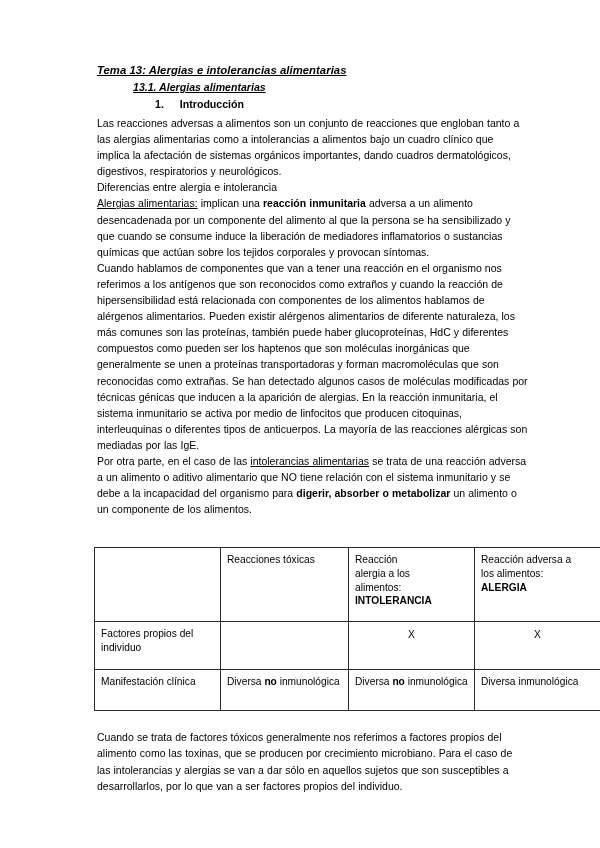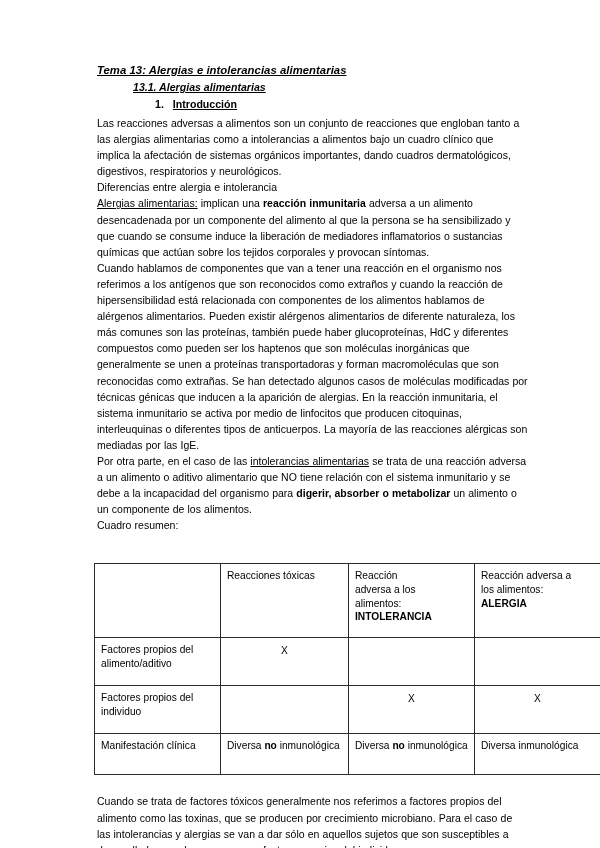--- a/index.html
+++ b/index.html
@@ -52,22 +52,21 @@
     font-weight: bold;
     line-height: 16px;
     margin: 1px 0 0 0;
     padding-left: 58px;
     white-space: nowrap;
   }
   .h-item .num {
     text-decoration: none;
   }
   .h-item .lbl {
-    text-decoration: underline;
-    margin-left: 9px;
+    margin-left: 16px;
   }
 
   
   .para {
     font-size: 10.5px;
     line-height: 16.1px;
     margin: 0;
     text-align: left;
     word-spacing: 0.2px;
   }
@@ -126,47 +125,40 @@
   <p class="para first">Las reacciones adversas a alimentos son un conjunto de reacciones que engloban tanto a las alergias alimentarias como a intolerancias a alimentos bajo un cuadro clínico que implica la afectación de sistemas orgánicos importantes, dando cuadros dermatológicos, digestivos, respiratorios y neurológicos.</p>
 
   <p class="para">Diferencias entre alergia e intolerancia</p>
 
   <p class="para"><u>Alergias alimentarias:</u><span> implican una </span><b>reacción inmunitaria</b><span> adversa a un alimento desencadenada por un componente del alimento al que la persona se ha  sensibilizado y que cuando se consume induce la liberación de mediadores inflamatorios o sustancias químicas que actúan sobre los tejidos corporales y provocan síntomas.</span></p>
 
   <p class="para">Cuando hablamos de componentes que van a tener una reacción en el organismo nos referimos a los antígenos que son reconocidos como extraños y cuando la reacción de hipersensibilidad está relacionada con componentes de los alimentos hablamos de alérgenos alimentarios. Pueden existir alérgenos alimentarios de diferente naturaleza, los más comunes son las proteínas, también puede haber glucoproteínas, HdC y diferentes compuestos como pueden ser los haptenos que son moléculas inorgánicas que generalmente se unen a proteínas transportadoras y forman macromoléculas que son reconocidas como extrañas. Se han detectado algunos casos de moléculas modificadas por técnicas génicas que inducen a la aparición de alergias. En la reacción inmunitaria, el sistema inmunitario se activa por medio de linfocitos que producen citoquinas, interleuquinas o diferentes tipos de anticuerpos. La mayoría de las reacciones alérgicas son mediadas por las IgE.</p>
 
   <p class="para"><span>Por otra parte, en el caso de las </span><u>intolerancias alimentarias</u><span> se trata de una reacción adversa a un alimento o aditivo alimentario que NO tiene relación con el sistema inmunitario y se debe a la incapacidad del organismo para </span><b>digerir, absorber o metabolizar</b><span> un alimento o un componente de los alimentos.</span></p>
 
-  <p class="para">Cuadro resumen:</p>
 
   <div class="tbl-wrap">
     <table class="cuadro">
       <tbody>
         <tr class="hdr-row">
           <td class="c0"></td>
           <td class="c1">Reacciones tóxicas</td>
           <td class="c2">
             <span>Reacción</span><br>
-            <span>adversa a los</span><br>
+            <span>alergia a los</span><br>
             <span>alimentos:</span><br>
             <b>INTOLERANCIA</b>
           </td>
           <td class="c3">
             <span>Reacción adversa a</span><br>
             <span>los alimentos:</span><br>
             <b>ALERGIA</b>
           </td>
         </tr>
 
-        <tr class="row-x">
-          <td class="c0">Factores propios del alimento/aditivo</td>
-          <td class="c1 mark">X</td>
-          <td class="c2 mark"></td>
-          <td class="c3 mark"></td>
-        </tr>
 
         <tr class="row-x">
           <td class="c0">Factores propios del individuo</td>
           <td class="c1 mark"></td>
           <td class="c2 mark">X</td>
           <td class="c3 mark">X</td>
         </tr>
 
         <tr class="row-last">
           <td class="c0">Manifestación clínica</td>

